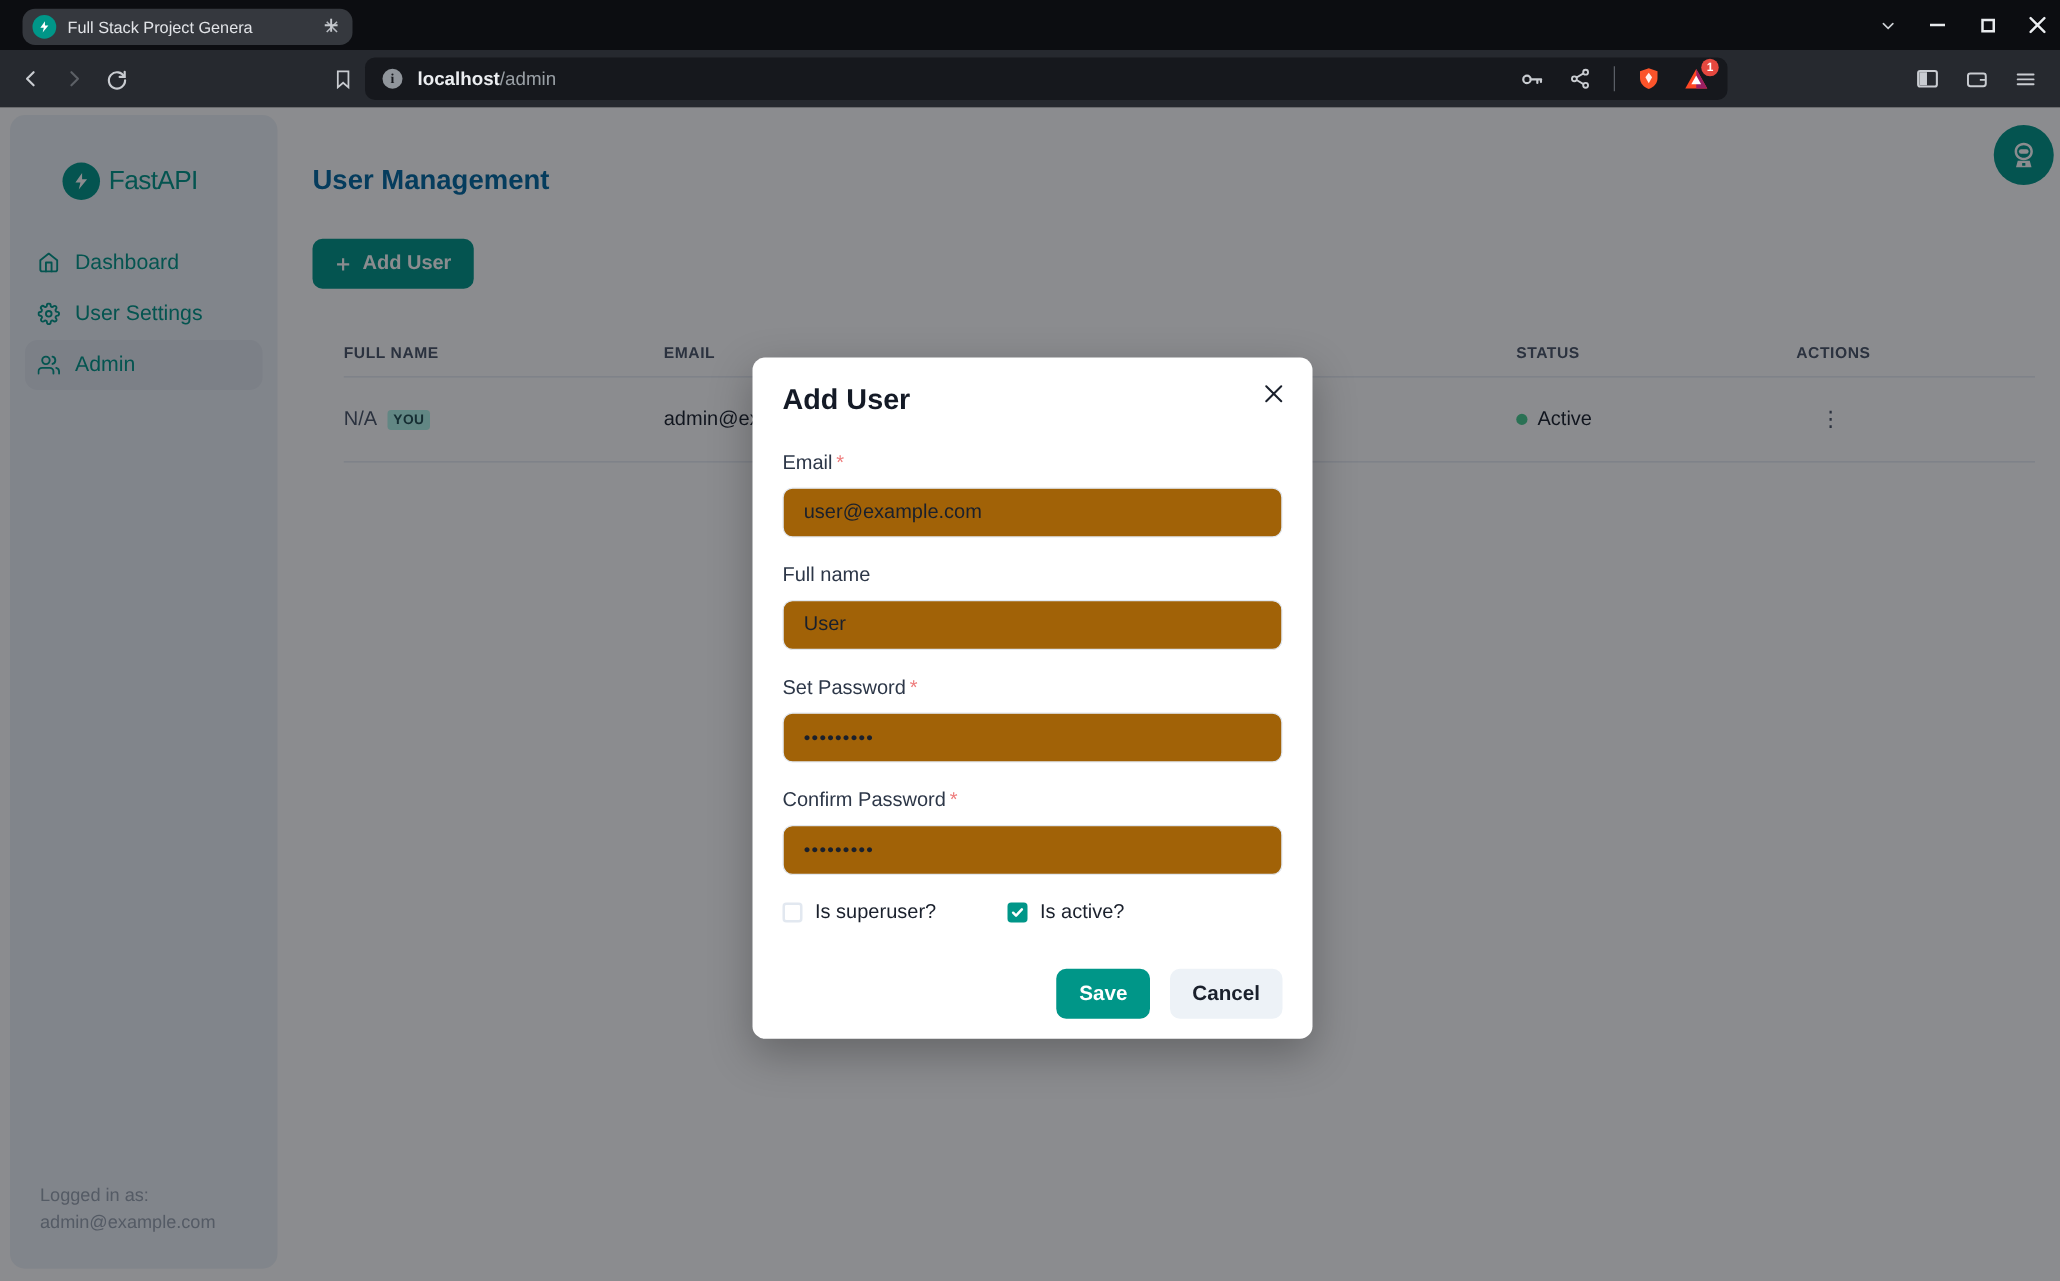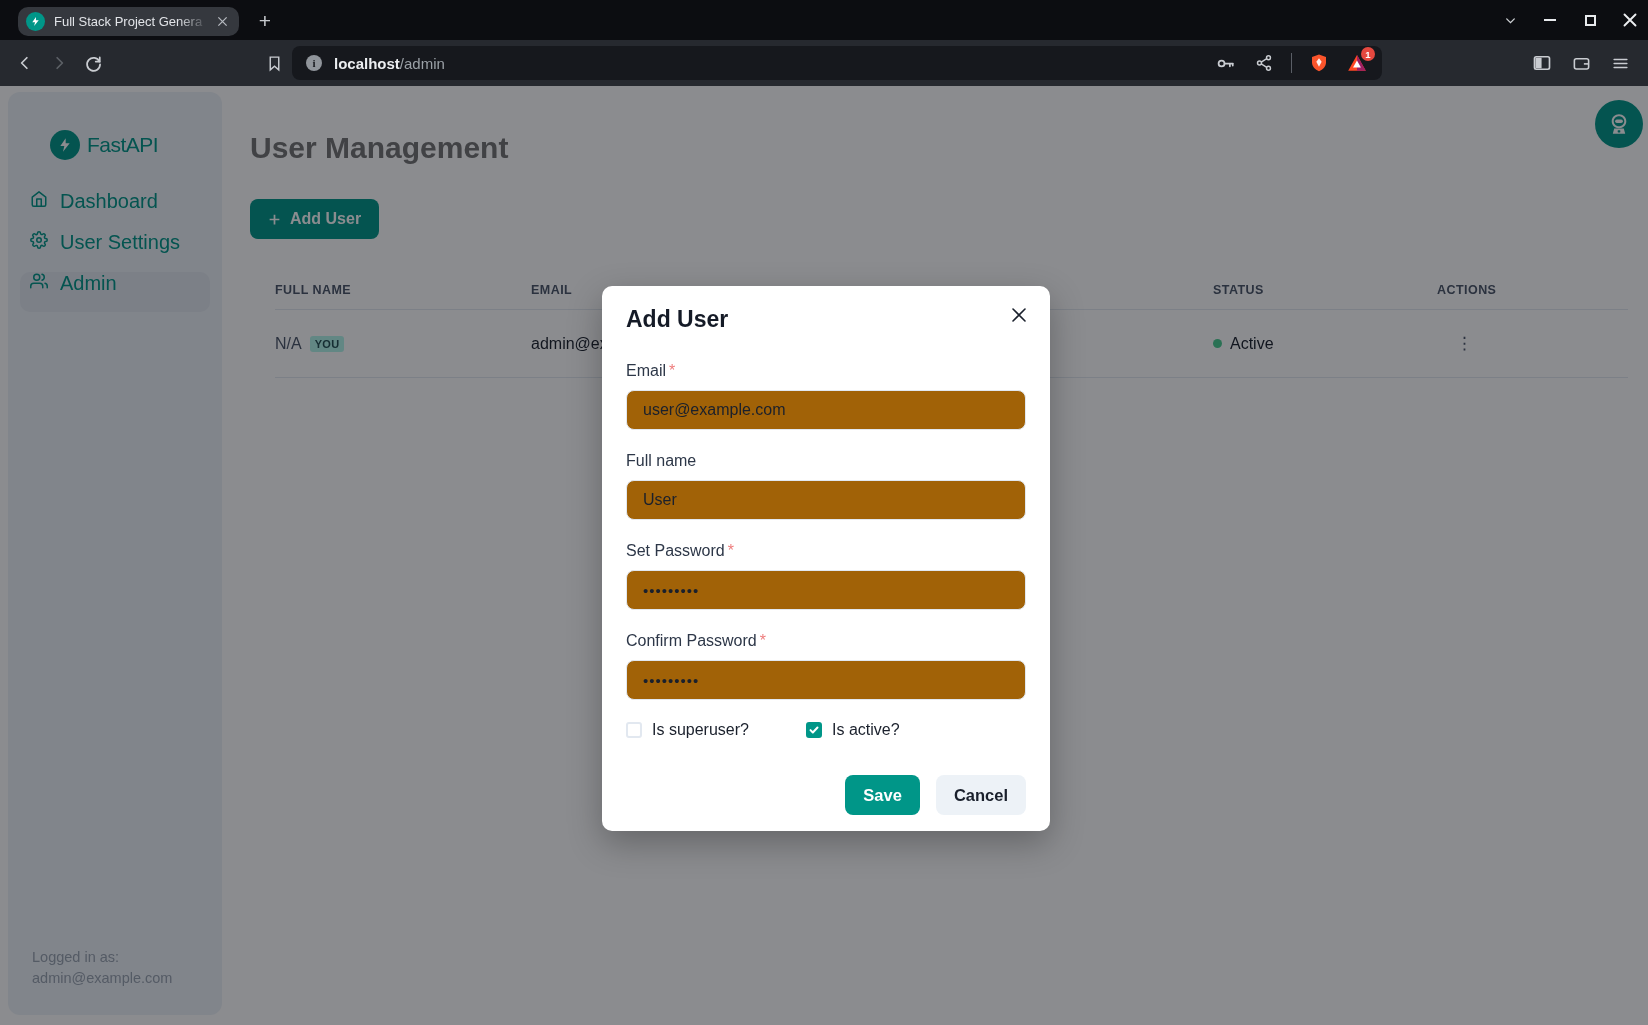--- a/index.html
+++ b/index.html
@@ -2,21 +2,21 @@
 <html><head>
 <meta charset="utf-8">
 <style>
   * { margin:0; padding:0; box-sizing:border-box; }
   html,body { width:1648px; height:1025px; overflow:hidden; background:#000; }
   body { font-family:"Liberation Sans", sans-serif; }
   .stage { position:relative; width:1648px; height:1025px; }
 
   
   .tabbar { position:absolute; top:0; left:0; right:0; height:40px; background:#0c0d11; }
-  .tab { position:absolute; left:18px; top:7px; width:221px; height:29px; background:#35383e;
+  .tab { position:absolute; left:18px; top:7px; width:264px; height:29px; background:#35383e;
          border-radius:10px; display:flex; align-items:center; padding:0 8px; }
   .favicon { width:19px; height:19px; border-radius:50%; background:#009688; display:flex;
              align-items:center; justify-content:center; flex:0 0 auto; }
   .tab-title { flex:1; margin-left:9px; font-size:13px; color:#e2e4e8; white-space:nowrap; overflow:hidden;
                -webkit-mask-image:linear-gradient(90deg,#000 78%,transparent 97%);
                mask-image:linear-gradient(90deg,#000 78%,transparent 97%); }
   .tab-close { width:18px; height:18px; display:flex; align-items:center; justify-content:center;
                color:#b6bac0; font-size:13px; border-radius:4px; }
   .newtab { position:absolute; left:252px; top:8px; width:26px; height:26px; display:flex; align-items:center;
             justify-content:center; color:#c6c9ce; font-size:21px; font-weight:400; }
@@ -47,27 +47,27 @@
 
   
   .viewport { position:absolute; top:86px; left:0; right:0; bottom:0; background:#ffffff; }
 
   .sidebar { position:absolute; left:8px; top:6px; width:214px; bottom:10px; background:#edf2f7;
              border-radius:12px; padding:12px; }
   .logo-row { margin:26px 0 30px 30px; display:flex; align-items:center; gap:7px; }
   .logo-mark { width:30px; height:30px; border-radius:50%; background:#009688; display:flex;
                align-items:center; justify-content:center; }
   .logo-text { font-size:21px; color:#009688; font-weight:400; letter-spacing:-0.5px; }
-  .nav-item { height:40px; display:flex; gap:12px; padding:0 10px; color:#009688;
-              font-size:20px; border-radius:10px; margin-bottom:1px; }
+  .nav-item { height:40px; display:flex; align-items:center; gap:12px; padding:0 10px; color:#009688;
+              font-size:17px; border-radius:10px; margin-bottom:1px; }
   .nav-item.active { background:#e2e8f0; }
   .sidebar-foot { position:absolute; left:24px; bottom:26px; font-size:14.5px; color:#98a2b0; line-height:1.45; }
 
   .main { position:absolute; left:250px; top:0; right:20px; }
-  .page-title { margin-top:45px; font-size:30px; font-weight:700; color:#737373; }
+  .page-title { margin-top:45px; font-size:22px; font-weight:700; color:#0369a1; }
   .add-user-btn { margin-top:34px; height:40px; display:inline-flex; align-items:center; gap:9px;
                   background:#009688; color:#fff; font-size:16px; font-weight:700; border:none;
                   border-radius:8px; padding:0 18px; font-family:inherit; }
   .table { margin-top:31px; padding-left:25px; }
   .trow { display:grid; grid-template-columns:256px 682px 224px 1fr; align-items:center; }
   .thead { height:40px; border-bottom:1px solid #e2e8f0; }
   .th { font-size:12.5px; font-weight:700; color:#4a5568; text-transform:uppercase; letter-spacing:0.45px; }
   .tbody-row { height:68px; border-bottom:1px solid #e2e8f0; }
   .cell-name { display:flex; align-items:center; gap:8px; font-size:16px; color:#4a5568; }
   .you-badge { background:#b2f5ea; color:#234e52; font-size:11px; font-weight:700; letter-spacing:0.3px;

